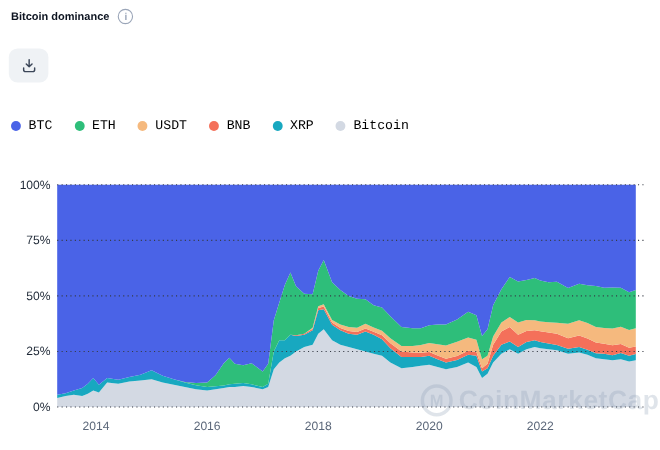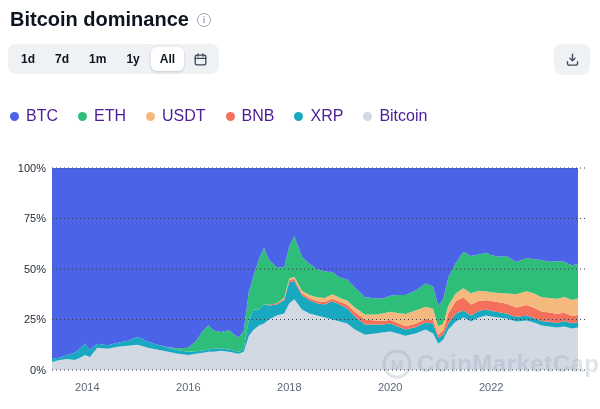--- a/index.html
+++ b/index.html
@@ -4,69 +4,53 @@
 <style>
   * { box-sizing: border-box; margin: 0; padding: 0; }
   html, body {
     width: 600px; height: 409px;
     background: #ffffff;
     font-family: "Liberation Sans", sans-serif;
     overflow: hidden;
     position: relative;
   }
   .header { position: absolute; left: 10px; top: 8px; display: flex; align-items: center; gap: 8px; }
-  .title { font-size: 20px; font-weight: 700; color: #0d1421; }
+  .title { font-size: 10px; font-weight: 700; color: #0d1421; }
   .info-icon {
     width: 14px; height: 14px; border: 1.4px solid #9aa5b8; border-radius: 50%;
     display: flex; align-items: center; justify-content: center;
     font-size: 9px; color: #9aa5b8; font-weight: 700; cursor: pointer;
   }
   .controls { position: absolute; left: 8px; right: 10px; top: 44px; display: flex; justify-content: space-between; align-items: flex-start; }
   .range-group { display: flex; align-items: center; background: #eff2f5; border-radius: 8px; padding: 3px 4px; gap: 2px; }
   .range-btn {
     border: 0; background: transparent; font-family: inherit;
     font-size: 12px; font-weight: 600; color: #0d1421;
     padding: 6px 9px; border-radius: 6px; cursor: pointer; line-height: 1;
   }
   .range-btn.active { background: #ffffff; box-shadow: 0 1px 3px rgba(13,20,33,0.18); }
   .cal-btn { border: 0; background: transparent; padding: 4px 7px; border-radius: 6px; cursor: pointer; display: flex; align-items: center; }
   .download-btn {
     width: 36px; height: 31px; background: #eff2f5; border: 0; border-radius: 8px;
     display: flex; align-items: center; justify-content: center; cursor: pointer;
   }
   .legend { position: absolute; left: 10px; top: 107px; display: flex; gap: 20px; align-items: center; }
-  .legend-item { display: flex; align-items: center; gap: 7px; font-size: 16px; color: #4c1d95; cursor: pointer; }
+  .legend-item { display: flex; align-items: center; gap: 7px; font-size: 12px; color: #000000; cursor: pointer; font-family: Liberation Mono, monospace; }
   .legend-item .dot { width: 9px; height: 9px; border-radius: 50%; flex: none; }
   #chart { position: absolute; left: 0; top: 150px; width: 600px; height: 259px; }
 </style>
 </head>
 <body>
 
 <div class="header">
   <span class="title">Bitcoin dominance</span>
   <span class="info-icon">i</span>
 </div>
 
 <div class="controls">
-  <div class="range-group" id="rangeGroup">
-      <button class="range-btn">1d</button>
-      <button class="range-btn">7d</button>
-      <button class="range-btn">1m</button>
-      <button class="range-btn">1y</button>
-      <button class="range-btn active">All</button>
-
-    <button class="cal-btn">
-      <span style="display:flex;">
-        <svg width="15" height="15" viewBox="0 0 24 24" fill="none" stroke="#3b4658" stroke-width="2.1" stroke-linecap="round">
-          <rect x="3.5" y="5" width="17" height="15.5" rx="2.5"></rect>
-          <path d="M8 3.2v3.6 M16 3.2v3.6 M3.5 10.2h17"></path>
-        </svg>
-      </span>
-    </button>
-  </div>
   <button class="download-btn">
     <span style="display:flex;">
       <svg width="15" height="15" viewBox="0 0 24 24" fill="none" stroke="#3b4658" stroke-width="2.1" stroke-linecap="round" stroke-linejoin="round">
         <path d="M12 3.5v10.5 M12 14l-4.2-4.2 M12 14l4.2-4.2"></path>
         <path d="M4 15.5v3a2.5 2.5 0 0 0 2.5 2.5h11a2.5 2.5 0 0 0 2.5-2.5v-3"></path>
       </svg>
     </span>
   </button>
 </div>
 

